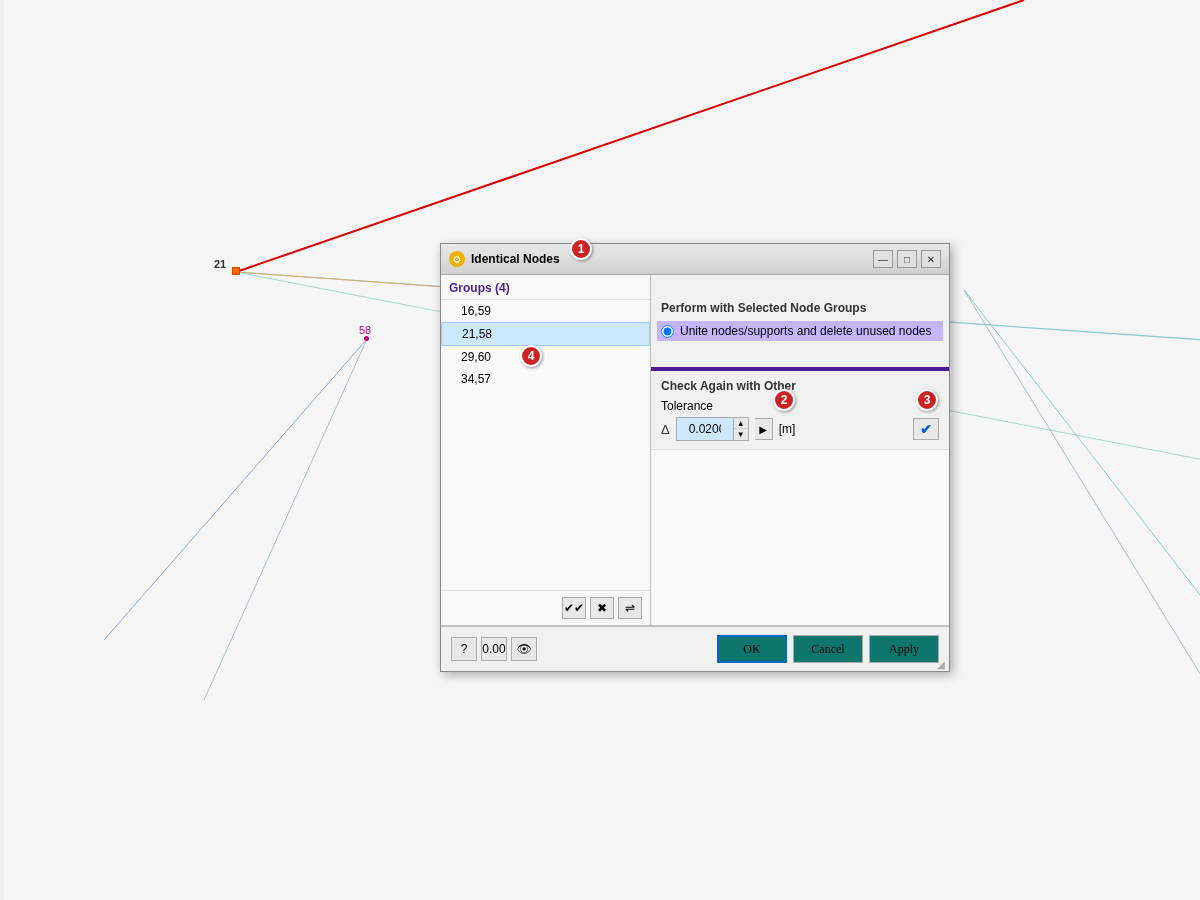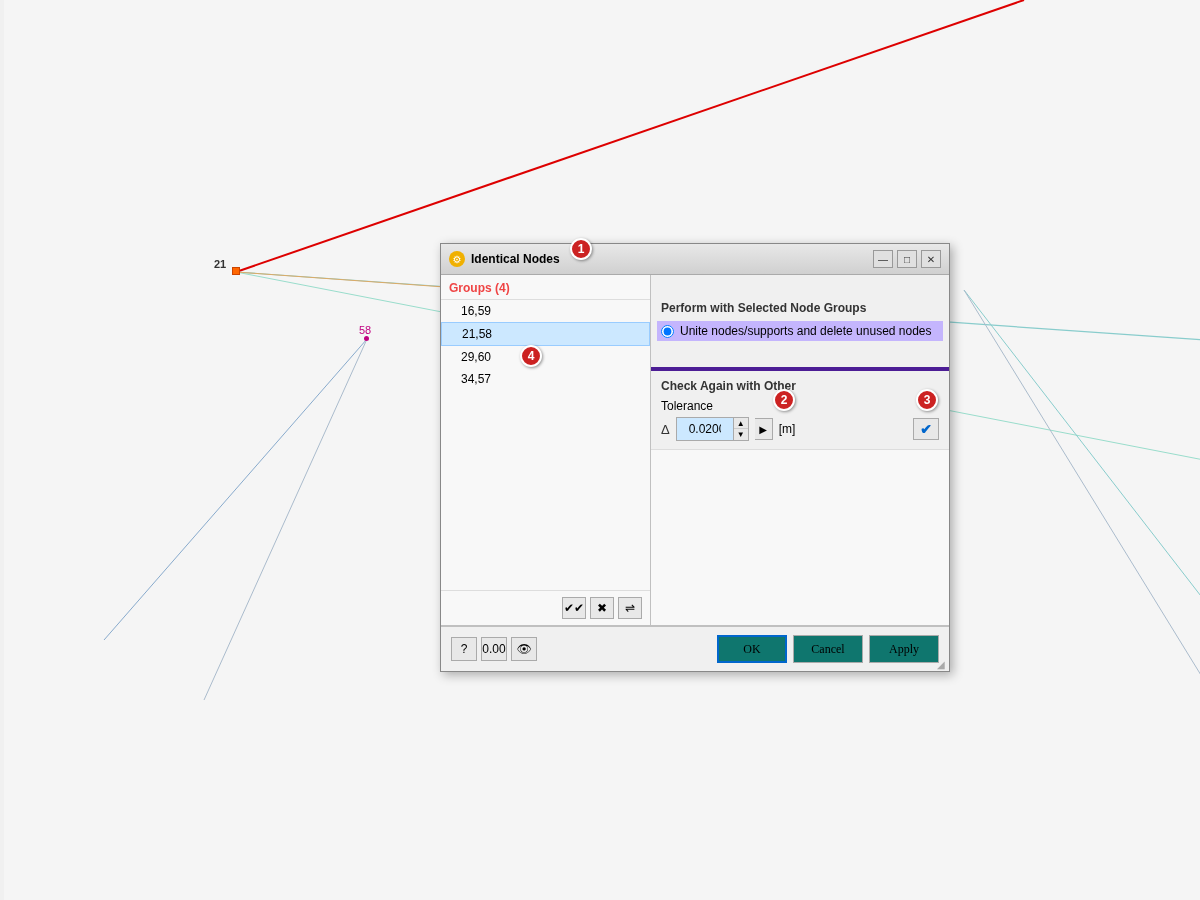--- a/index.html
+++ b/index.html
@@ -134,21 +134,21 @@
     
     .groups-panel {
       width: 210px;
       border-right: 1px solid #c0c0c0;
       background: #f8f8f8;
     }
     .groups-header {
       padding: 6px 8px 4px;
       font-size: 12px;
       font-weight: 600;
-      color: #ef4444;
+      color: #4c1d95;
       border-bottom: 1px solid #ddd;
     }
     .groups-list {
       list-style: none;
     }
     .groups-list li {
       padding: 4px 20px;
       font-size: 12px;
       color: #000;
       cursor: pointer;

